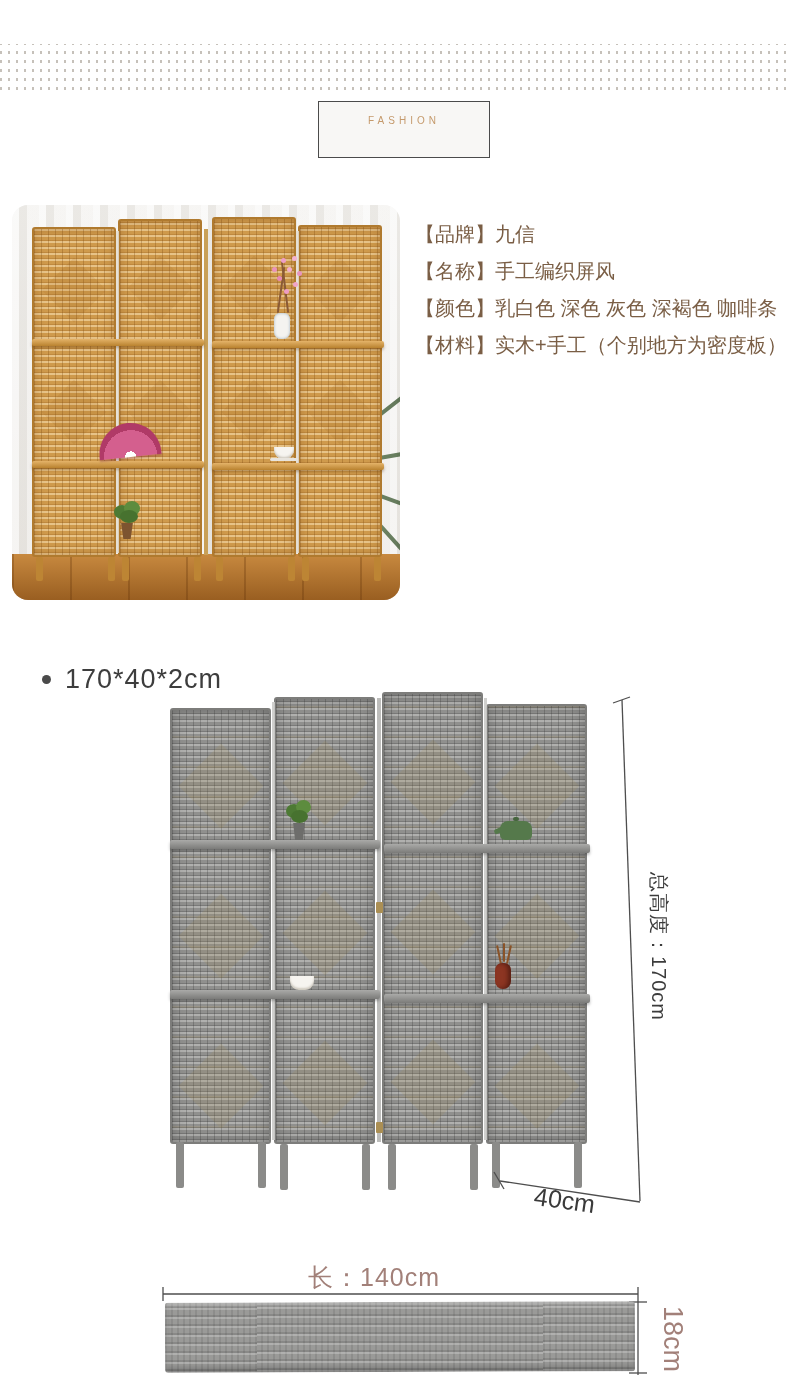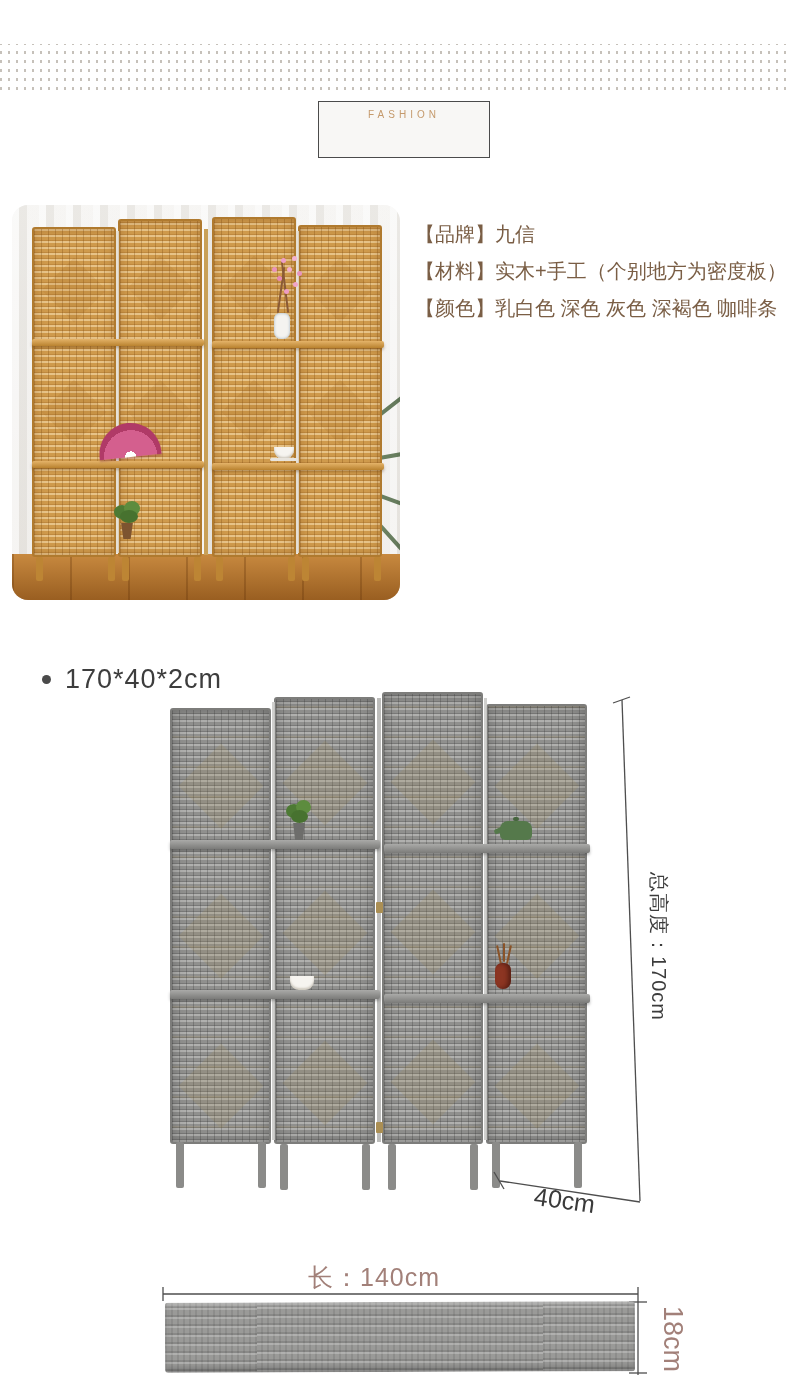--- a/index.html
+++ b/index.html
@@ -15,21 +15,21 @@
     background-image:
       repeating-linear-gradient(0deg, transparent 0 3px, #ffffff 3px 9px),
       repeating-linear-gradient(90deg, #c6c1ba 0 2px, transparent 2px 8px);
   }
 
   
   .title-box {
     position:absolute; left:318px; top:101px; width:172px; height:57px;
     border:1px solid #4b4b4b; background:#f8f7f5; text-align:center;
   }
-  .fashion { margin-top:7px; font-size:10px; letter-spacing:4px; color:#c59a6c; }
+  .fashion { margin-top:13px; font-size:10px; letter-spacing:4px; color:#c59a6c; }
   .title-cn { margin-top:1px; font-size:28px; letter-spacing:5px; color:#bf8b5a; }
 
   
   .photo {
     position:absolute; left:12px; top:205px; width:388px; height:395px;
     border-radius:16px; overflow:hidden;
     background:linear-gradient(180deg,#f4f3f1 0%,#edebe8 55%,#e9e6e2 100%);
   }
   .curtain {
     position:absolute; inset:0;
@@ -212,22 +212,23 @@
   <div class="blossoms" style="left:272px;top:84px;"></div>
   <div class="vase-white" style="left:262px;top:108px;"></div>
 
   <div class="fan" style="left:86px;top:218px;"></div>
   <div class="cup-white" style="left:262px;top:242px;width:20px;height:12px;"></div>
   <div class="saucer" style="left:258px;top:253px;width:28px;"></div>
 </div>
 
 <div class="info">
   <div class="info-row"><span>【品牌】</span><span>九信</span></div>
+  <div class="info-row"><span>【名称】</span><span>手工编织屏风</span></div>
+  <div class="info-row"><span>【颜色】</span><span>乳白色 深色 灰色 深褐色 咖啡条</span></div>
   <div class="info-row"><span>【材料】</span><span>实木+手工（个别地方为密度板）</span></div>
-  <div class="info-row"><span>【颜色】</span><span>乳白色 深色 灰色 深褐色 咖啡条</span></div>
 </div>
 
 <div class="spec-row">
   <span class="bullet"></span>
   <span class="spec-text">170*40*2cm</span>
 </div>
 
 <div class="g-screen">
   <div class="g-panel" style="left:2px;top:16px;height:436px;">
     <div class="g-diamond" style="left:19px;top:46px;"></div>

